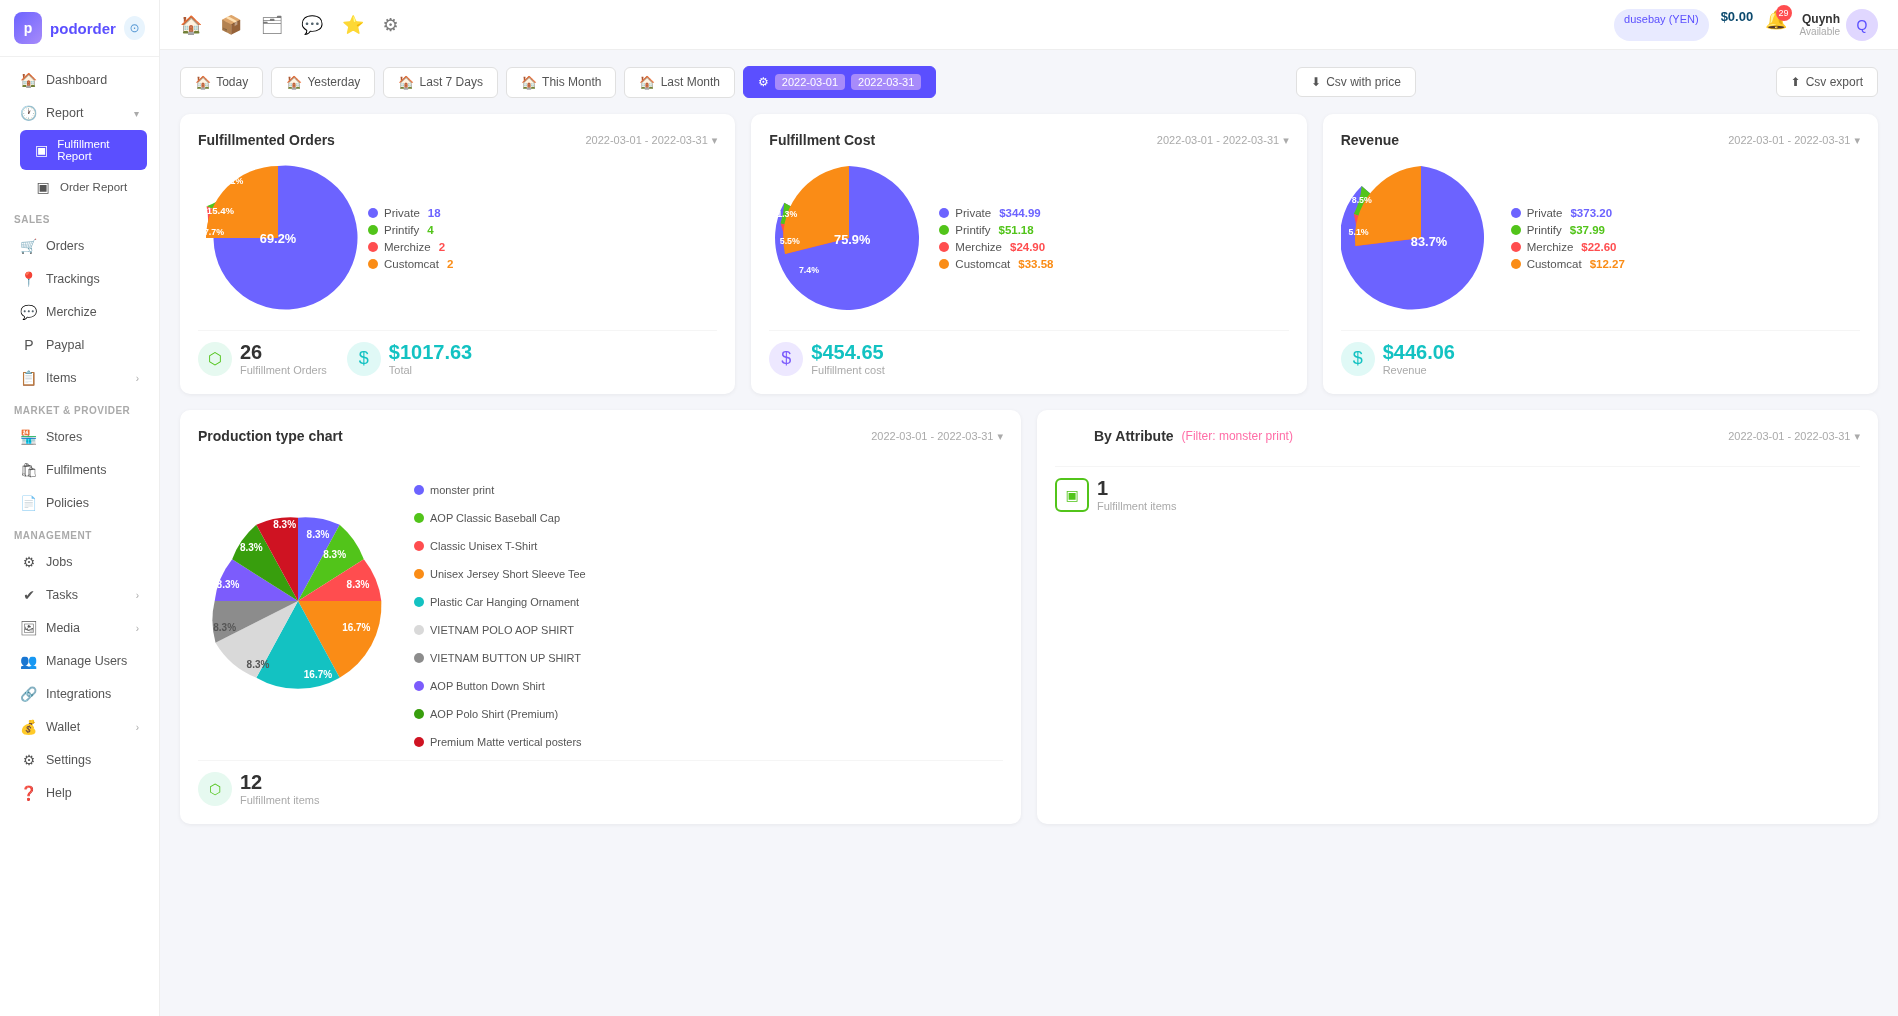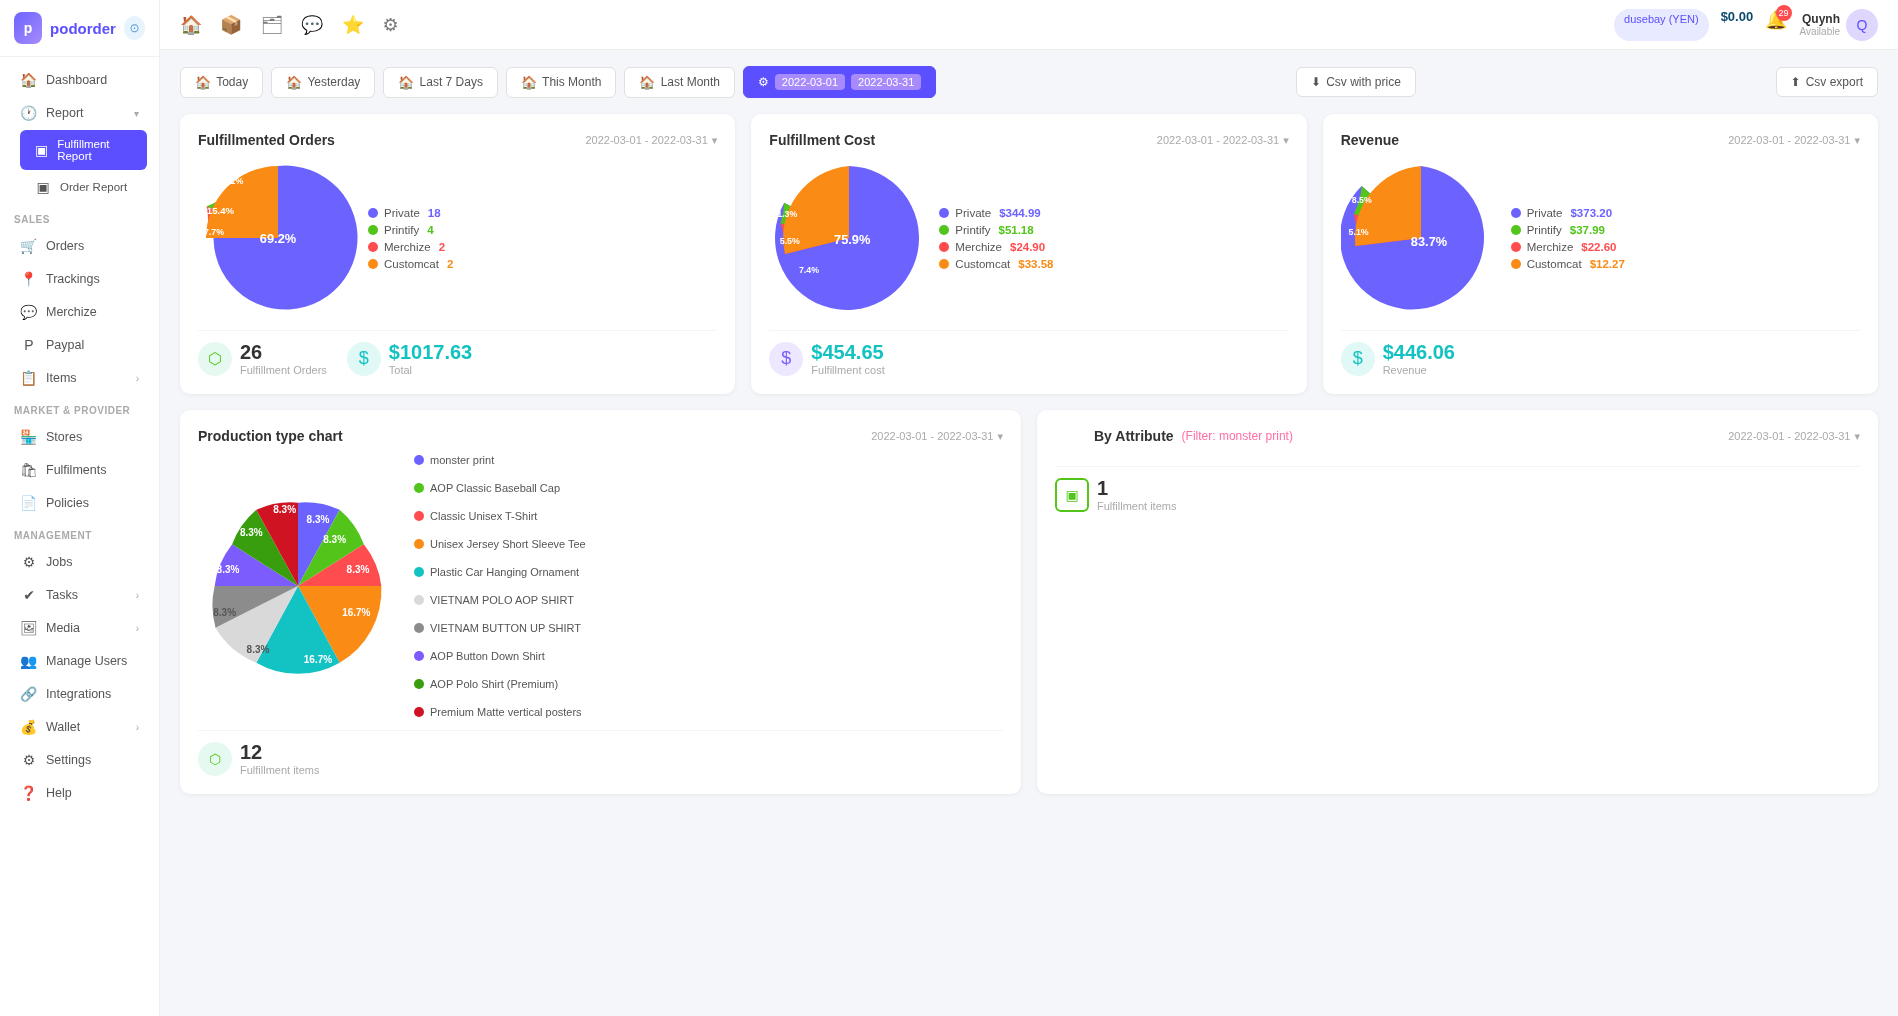--- a/index.html
+++ b/index.html
@@ -63,21 +63,21 @@
     .footer-icon.teal { background: #e0f9f6; color: #13c2c2; }
     .footer-num { font-size: 20px; font-weight: 700; color: #333; }
     .footer-sub { font-size: 11px; color: #aaa; }
     .footer-amount { font-size: 20px; font-weight: 700; color: #13c2c2; }
 
     
     .bottom-row { display: grid; grid-template-columns: 1fr 1fr; gap: 16px; }
     .card-wide { background: #fff; border-radius: 10px; padding: 18px; box-shadow: 0 1px 4px rgba(0,0,0,0.06); }
     .production-body { display: flex; align-items: center; gap: 16px; }
     .prod-chart { position: relative; width: 200px; min-width: 200px; height: 200px; }
-    .prod-legend { display: flex; flex-direction: column; gap: 16px; }
+    .prod-legend { display: flex; flex-direction: column; gap: 16px; margin-top: 30px; }
     .prod-legend-item { display: flex; align-items: center; gap: 6px; font-size: 11px; color: #555; }
 
     
     svg.pie { width: 100%; height: 100%; }
   </style>
 </head>
 <body>
 
 <nav class="sidebar">
   <div class="sidebar-logo">

